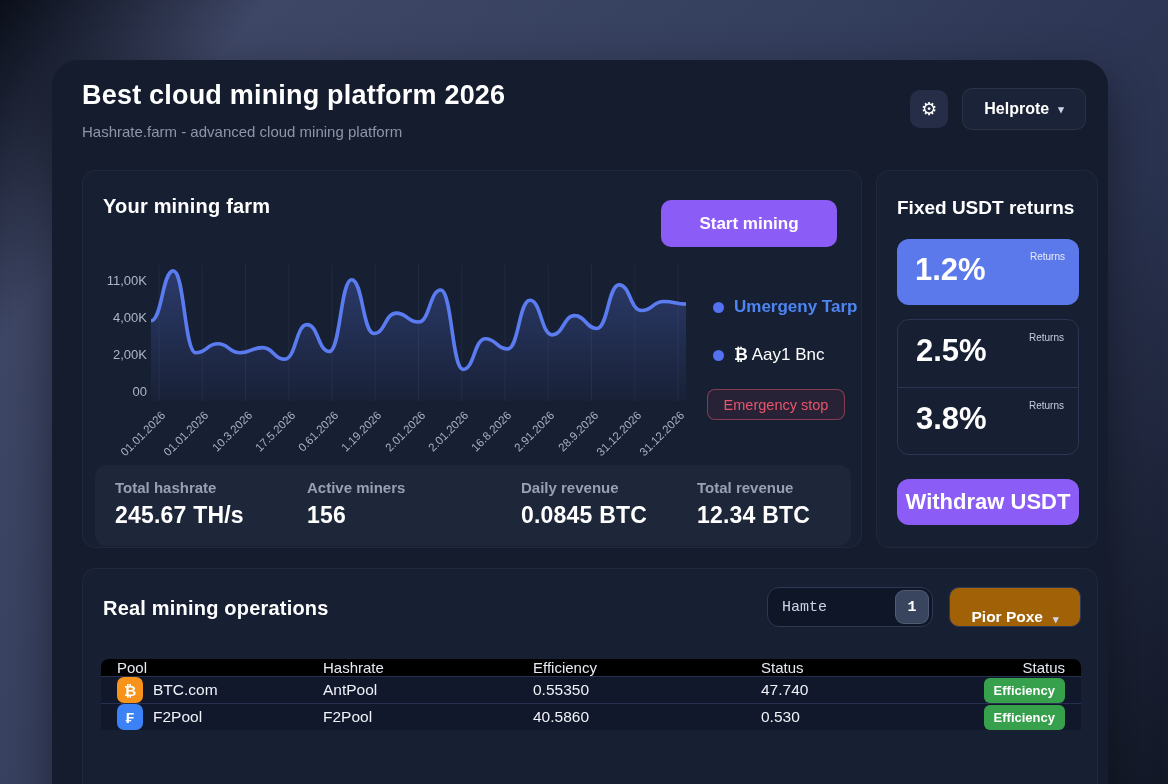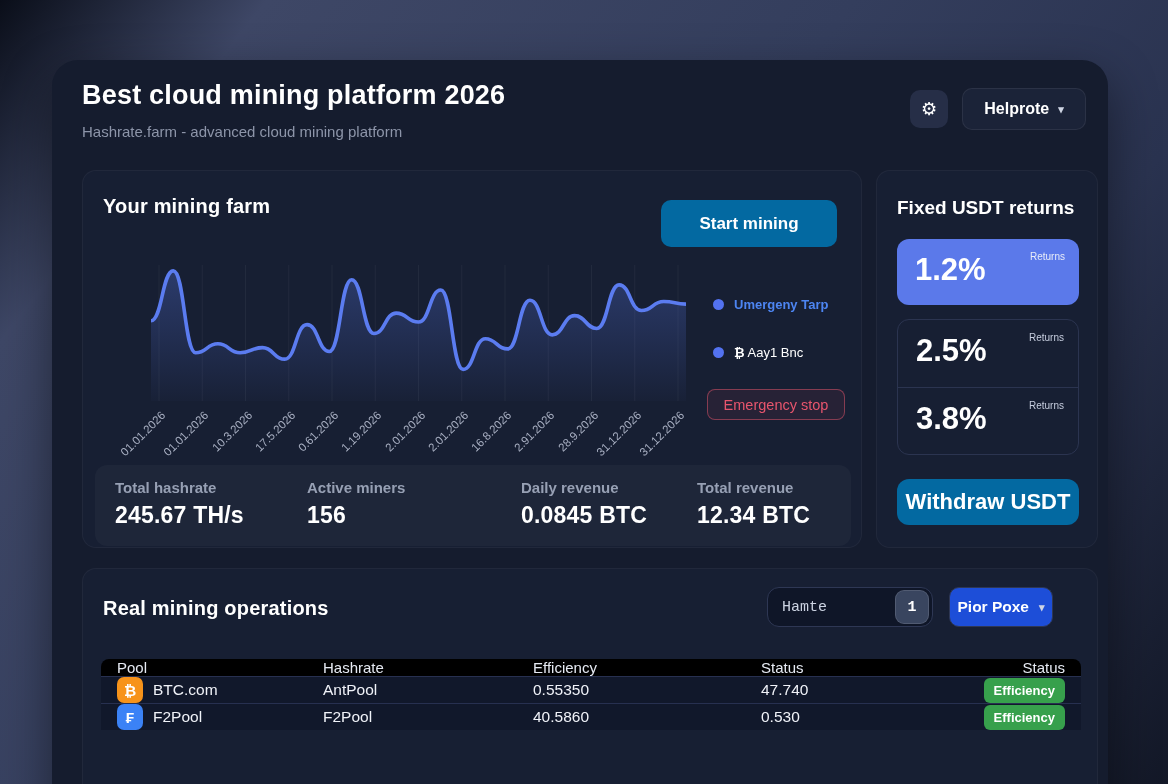--- a/index.html
+++ b/index.html
@@ -29,31 +29,31 @@
     display:flex; align-items:center; justify-content:center; gap:9px;
     font-size:16px; font-weight:600; cursor:pointer;
   }
   .chev { font-size:11px; color:#cfd5e4; }
   .panel { background:#171f33; border:1px solid rgba(255,255,255,.045); border-radius:14px; }
   .farm-panel { left:30px; top:110px; width:780px; height:378px; }
   .returns-panel { left:824px; top:110px; width:222px; height:378px; }
   .ops-panel { left:30px; top:508px; width:1016px; height:300px; }
   .panel-title { font-size:20px; font-weight:700; letter-spacing:.2px; }
   .btn-primary {
-    background:#0369a1; border:none; border-radius:10px; color:#fff;
+    background:#8b5cf6; border:none; border-radius:10px; color:#fff;
     font-family:inherit; font-size:17px; font-weight:600; cursor:pointer;
   }
   
   .y-axis { left:4px; top:102px; width:60px; height:126px; display:flex;
     flex-direction:column; justify-content:space-between; align-items:flex-end; }
   .y-axis div { font-size:13px; color:#aeb5c7; }
   .chart-svg { left:68px; top:88px; }
   .x-label { position:absolute; width:92px; text-align:right; font-size:11.5px;
     color:#a9b0c3; transform:rotate(-45deg); transform-origin:100% 0%; white-space:nowrap; }
-  .legend-item { left:630px; display:flex; align-items:center; gap:10px; font-size:13px; cursor:pointer; }
+  .legend-item { left:630px; display:flex; align-items:center; gap:10px; font-size:17px; cursor:pointer; }
   .legend-dot { width:11px; height:11px; border-radius:50%; background:#5372f0; flex:none; }
   .emergency-btn {
     left:624px; top:218px; width:138px; height:31px;
     background:rgba(229,72,95,.08); border:1px solid rgba(229,86,109,.5);
     border-radius:8px; color:#e8556d; font-family:inherit; font-size:14.5px; cursor:pointer;
   }
   .stats-box { left:12px; top:294px; width:756px; height:81px;
     background:rgba(255,255,255,.032); border-radius:12px; }
   .stat { position:absolute; top:14px; }
   .stat .lbl { font-size:15px; color:#97a0b4;font-weight:bold; }
@@ -72,22 +72,22 @@
   
   .search-box { left:684px; top:18px; width:166px; height:40px; background:#0f1628;
     border:1px solid #2e3754; border-radius:12px;font-family:Liberation Mono, monospace; }
   .search-box input { position:absolute; left:14px; top:0; width:100px; height:38px;
     background:transparent; border:none; outline:none; color:#ccd3e2;
     font-family:inherit; font-size:15px; }
   .search-badge { position:absolute; right:3px; top:2px; width:34px; height:34px;
     background:#39455f; border:1px solid rgba(255,255,255,.12); border-radius:9px;
     display:flex; align-items:center; justify-content:center; font-size:15px;
     font-weight:600; cursor:pointer; }
-  .filter-btn { left:866px; top:18px; width:104px; height:40px; background:#1d4ed8;
-    border:1px solid #2e3754; border-radius:10px; display:flex; align-items:center;
+  .filter-btn { left:866px; top:18px; width:132px; height:40px; background:#a16207;
+    border:1px solid #2e3754; border-radius:10px; display:flex; align-items:flex-end;
     justify-content:center; gap:10px; font-size:15.5px; font-weight:600; cursor:pointer; }
   .table { left:18px; top:90px; width:980px; }
   .t-head { height:42px; background:#000000; border-radius:8px 8px 0 0; }
   .t-row { height:42px; background:#11182b; border-top:1px solid #273050; }
   .t-grid { display:grid; grid-template-columns:206px 210px 228px 200px 1fr;
     align-items:center; height:100%; padding:0 16px; }
   .t-grid .h { font-size:15px; color:#e6eaf3; }
   .t-grid .c { font-size:15.5px; color:#f0f2f8; }
   .t-grid .last { text-align:right; }
   .pool-cell { display:flex; align-items:center; gap:10px; }
@@ -112,20 +112,26 @@
   </div>
   <div class="abs account-btn">
     <span>Helprote</span>
     <span class="chev">▾</span>
   </div>
 
   <div class="abs panel farm-panel">
     <div class="abs panel-title" style="left:20px;top:24px;">Your mining farm</div>
     <button class="abs btn-primary" style="left:578px;top:29px;width:176px;height:47px;">Start mining</button>
 
+    <div class="abs y-axis" id="y-axis">
+        <div>11,00K</div>
+        <div>4,00K</div>
+        <div>2,00K</div>
+        <div>00</div>
+      </div>
     <svg class="abs chart-svg" id="chart-svg" width="535" height="142" viewBox="0 0 535 142">
       <defs>
         <linearGradient id="areaFill" x1="0" y1="0" x2="0" y2="1">
           <stop offset="0%" stop-color="#5b7cf0" stop-opacity="0.30"></stop>
           <stop offset="100%" stop-color="#5b7cf0" stop-opacity="0.02"></stop>
         </linearGradient>
       </defs>
       <g id="gridlines">
           <line x1="8" x2="8" y1="6" y2="142" stroke="rgba(255,255,255,0.05)" stroke-width="1"></line>
           <line x1="51.25" x2="51.25" y1="6" y2="142" stroke="rgba(255,255,255,0.05)" stroke-width="1"></line>

